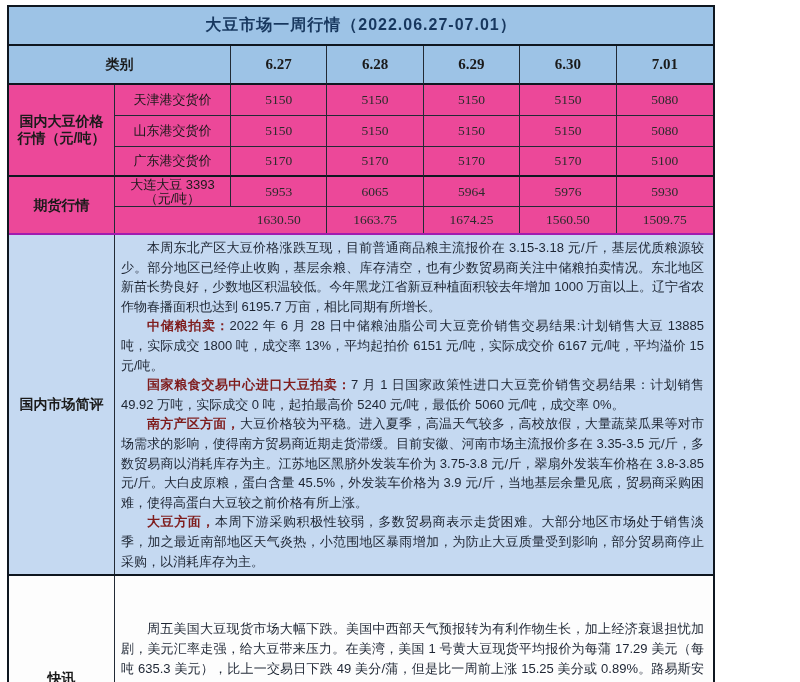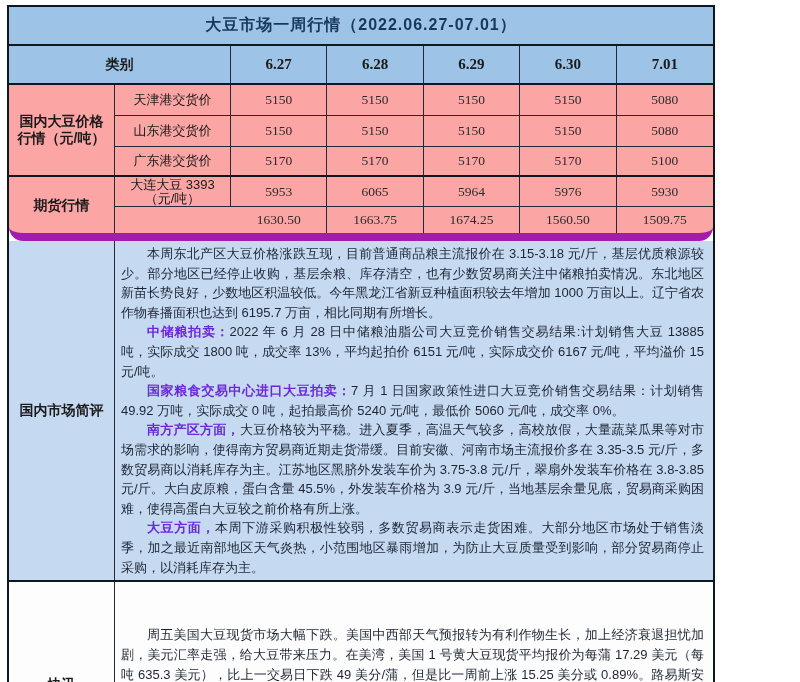--- a/index.html
+++ b/index.html
@@ -8,41 +8,41 @@
   .report{position:absolute;left:7px;top:5px;width:708px;border:2px solid #0f1720;box-sizing:border-box;}
 
   
   .titlebar{height:37px;background:#9dc3e6;border-bottom:2px solid #0f1720;
             display:flex;align-items:center;justify-content:center;}
   .titlebar .t{font-size:16px;font-weight:bold;color:#17375e;letter-spacing:1px;}
 
   
   .grid{display:grid;grid-template-columns:106px 116px repeat(5,1fr);
         grid-template-rows:39px 31px 31px 30px 30px 26px;
-        border-bottom:8px solid #a21caf;background:#fca5a5;border-radius:14px;}
+        border-bottom:2px solid #a21caf;background:#ec4899;}
   .cell{box-sizing:border-box;border-right:1px solid #222a35;border-bottom:1px solid #222a35;
         display:flex;align-items:center;justify-content:center;text-align:center;}
   .c-last{border-right:none;}
   .r-last{border-bottom:none;}
   .thick{border-bottom-width:2px;border-bottom-color:#0f1720;}
   .hrow{background:#9dc3e6;font-weight:bold;font-size:14px;}
   .hnum{font-family:"Liberation Serif",serif;font-size:15px;font-weight:bold;}
   .seclabel{font-weight:bold;font-size:14px;line-height:17px;padding:0 4px;}
   .sublabel{font-size:13px;line-height:14px;padding:0 2px;}
   .val{font-family:"Liberation Serif",serif;font-size:13.5px;color:#2b2b2b;}
 
   
   .section{display:flex;border-bottom:2px solid #0f1720;}
   .section .label{width:106px;flex:none;border-right:1px solid #222a35;
                   display:flex;align-items:center;justify-content:center;
                   font-weight:bold;font-size:14px;box-sizing:border-box;}
   .section .content{flex:1;padding:3px 9px 3px 6px;box-sizing:border-box;}
   .section .content p{margin:0;font-size:13px;line-height:19.6px;text-align:justify;
                       text-indent:2em;color:#1d2533;}
-  .section .content p b{font-weight:bold;color:#6d28d9;}
+  .section .content p b{font-weight:bold;color:#7f1d1d;}
   .commentary{background:#c5d9f1;min-height:279px;}
   .news{background:#fdfdfd;min-height:130px;}
   .news .content p{line-height:20px;margin-top:40px;}
 
   
   .remark{display:flex;background:#9dc3e6;height:26px;}
   .remark .label{width:223px;flex:none;border-right:1px solid #222a35;
                  display:flex;align-items:center;justify-content:center;
                  font-weight:normal;font-size:16px;box-sizing:border-box;margin-top:24px;}
   .remark .content{flex:1;display:flex;align-items:center;padding-left:28px;

